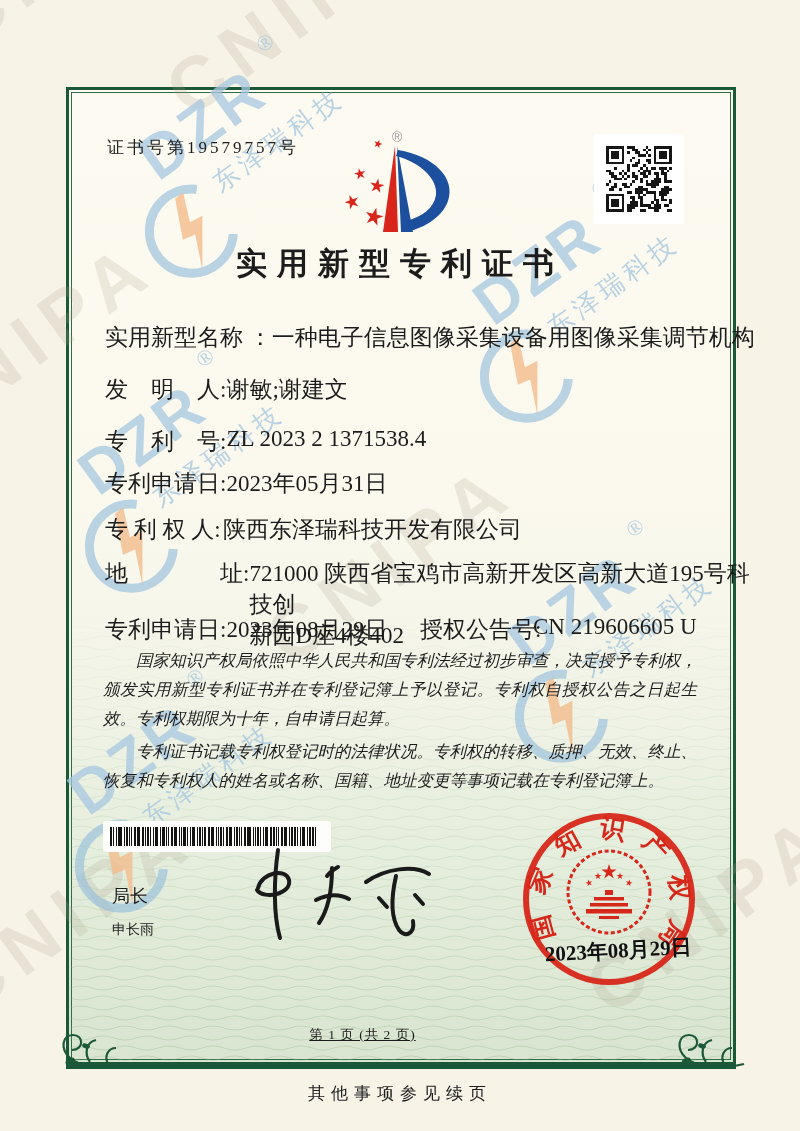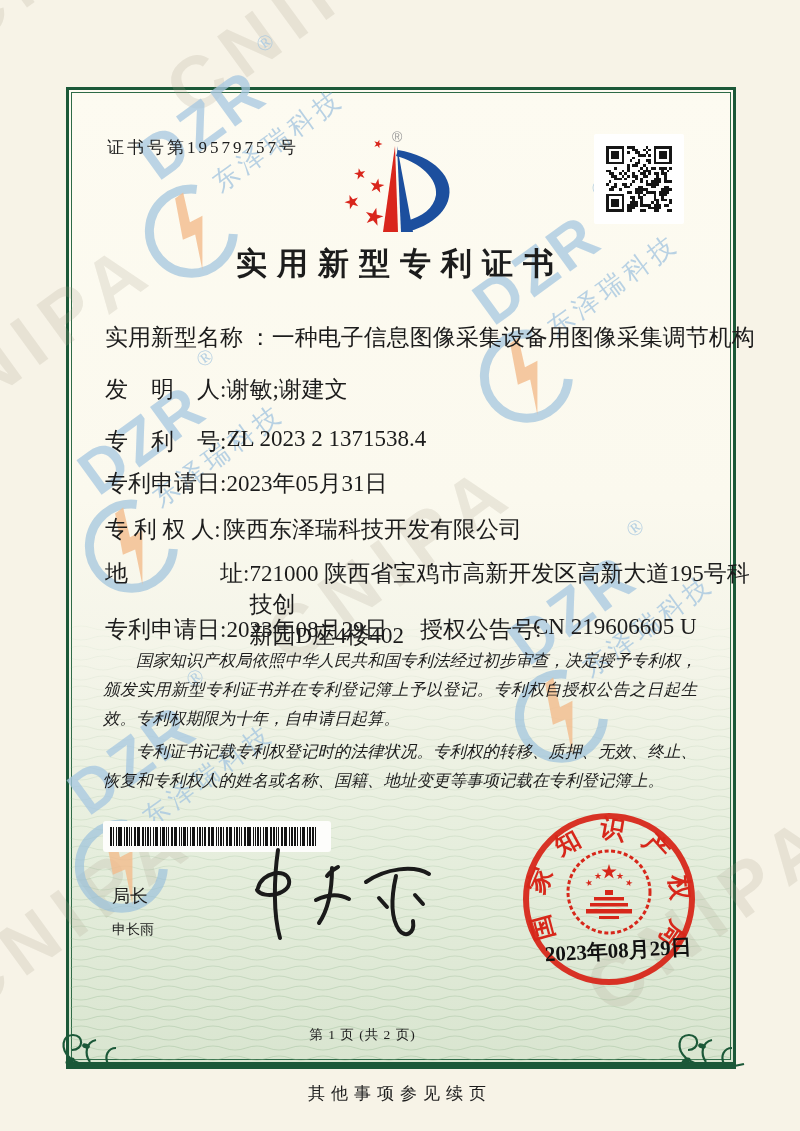--- a/index.html
+++ b/index.html
@@ -53,21 +53,21 @@
   .bc-patch{position:absolute;left:103px;top:821px;width:228px;height:31px;background:#fdfdfb;
     border-radius:3px;z-index:3;}
   #barcode{position:absolute;left:110px;top:827px;z-index:4;}
   .sig-title{position:absolute;left:112px;top:884px;z-index:4;font-size:18px;
     font-family:"Liberation Sans","DejaVu Sans",sans-serif;}
   .sig-name{position:absolute;left:112px;top:921px;z-index:4;font-size:14px;
     font-family:"Liberation Sans","DejaVu Sans",sans-serif;}
   #signature{position:absolute;left:228px;top:838px;z-index:4;}
   #seal{position:absolute;left:518px;top:806px;z-index:5;}
   .footer-page{position:absolute;left:0;top:1026px;width:725px;text-align:center;z-index:4;
-    font-size:13.5px;letter-spacing:1px;}
+    font-size:13.5px;letter-spacing:1px;text-decoration:underline;}
   .cont-note{position:absolute;left:0;top:1082px;width:800px;text-align:center;z-index:4;
     font-size:17px;letter-spacing:6px;}
   svg#barcode rect{fill:#141414;}
   #qr rect.d{fill:#161616;}
 </style>
 </head>
 <body>
 
 <div class="wm-gray" style="left:-70px;top:-6px">CNIPA</div>
 <div class="wm-gray" style="left:150px;top:64px">CNIPA</div>

